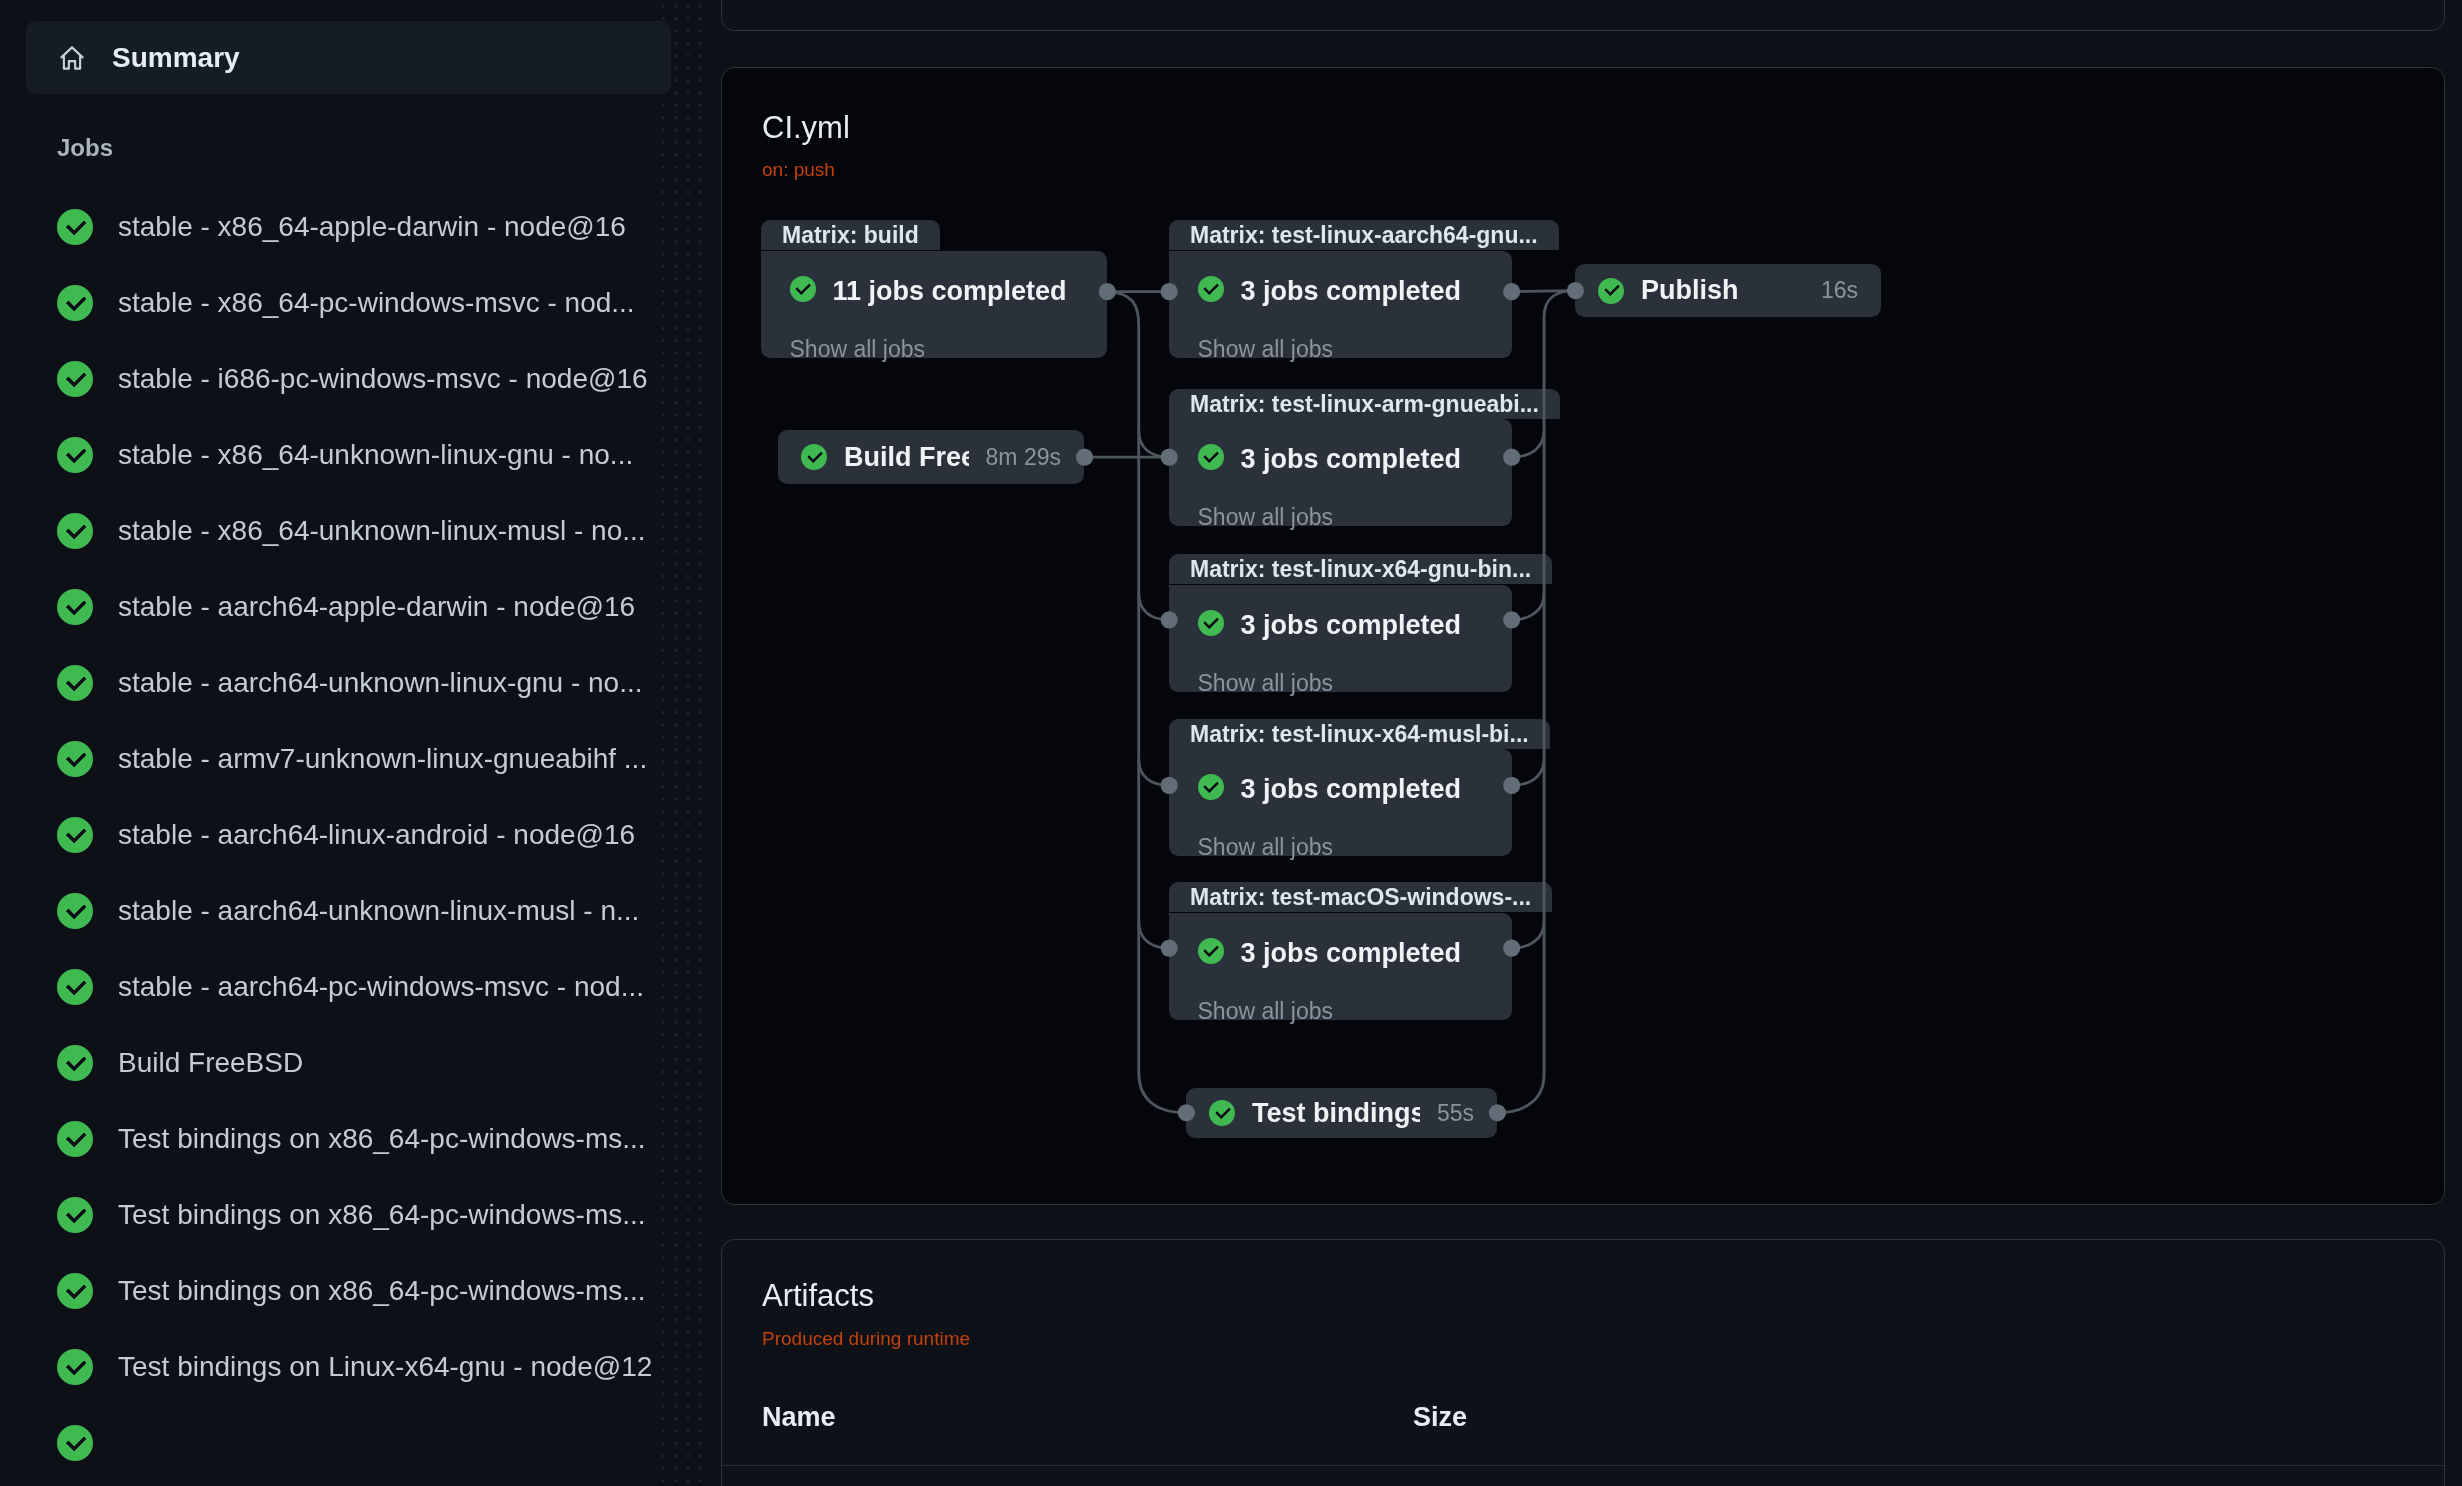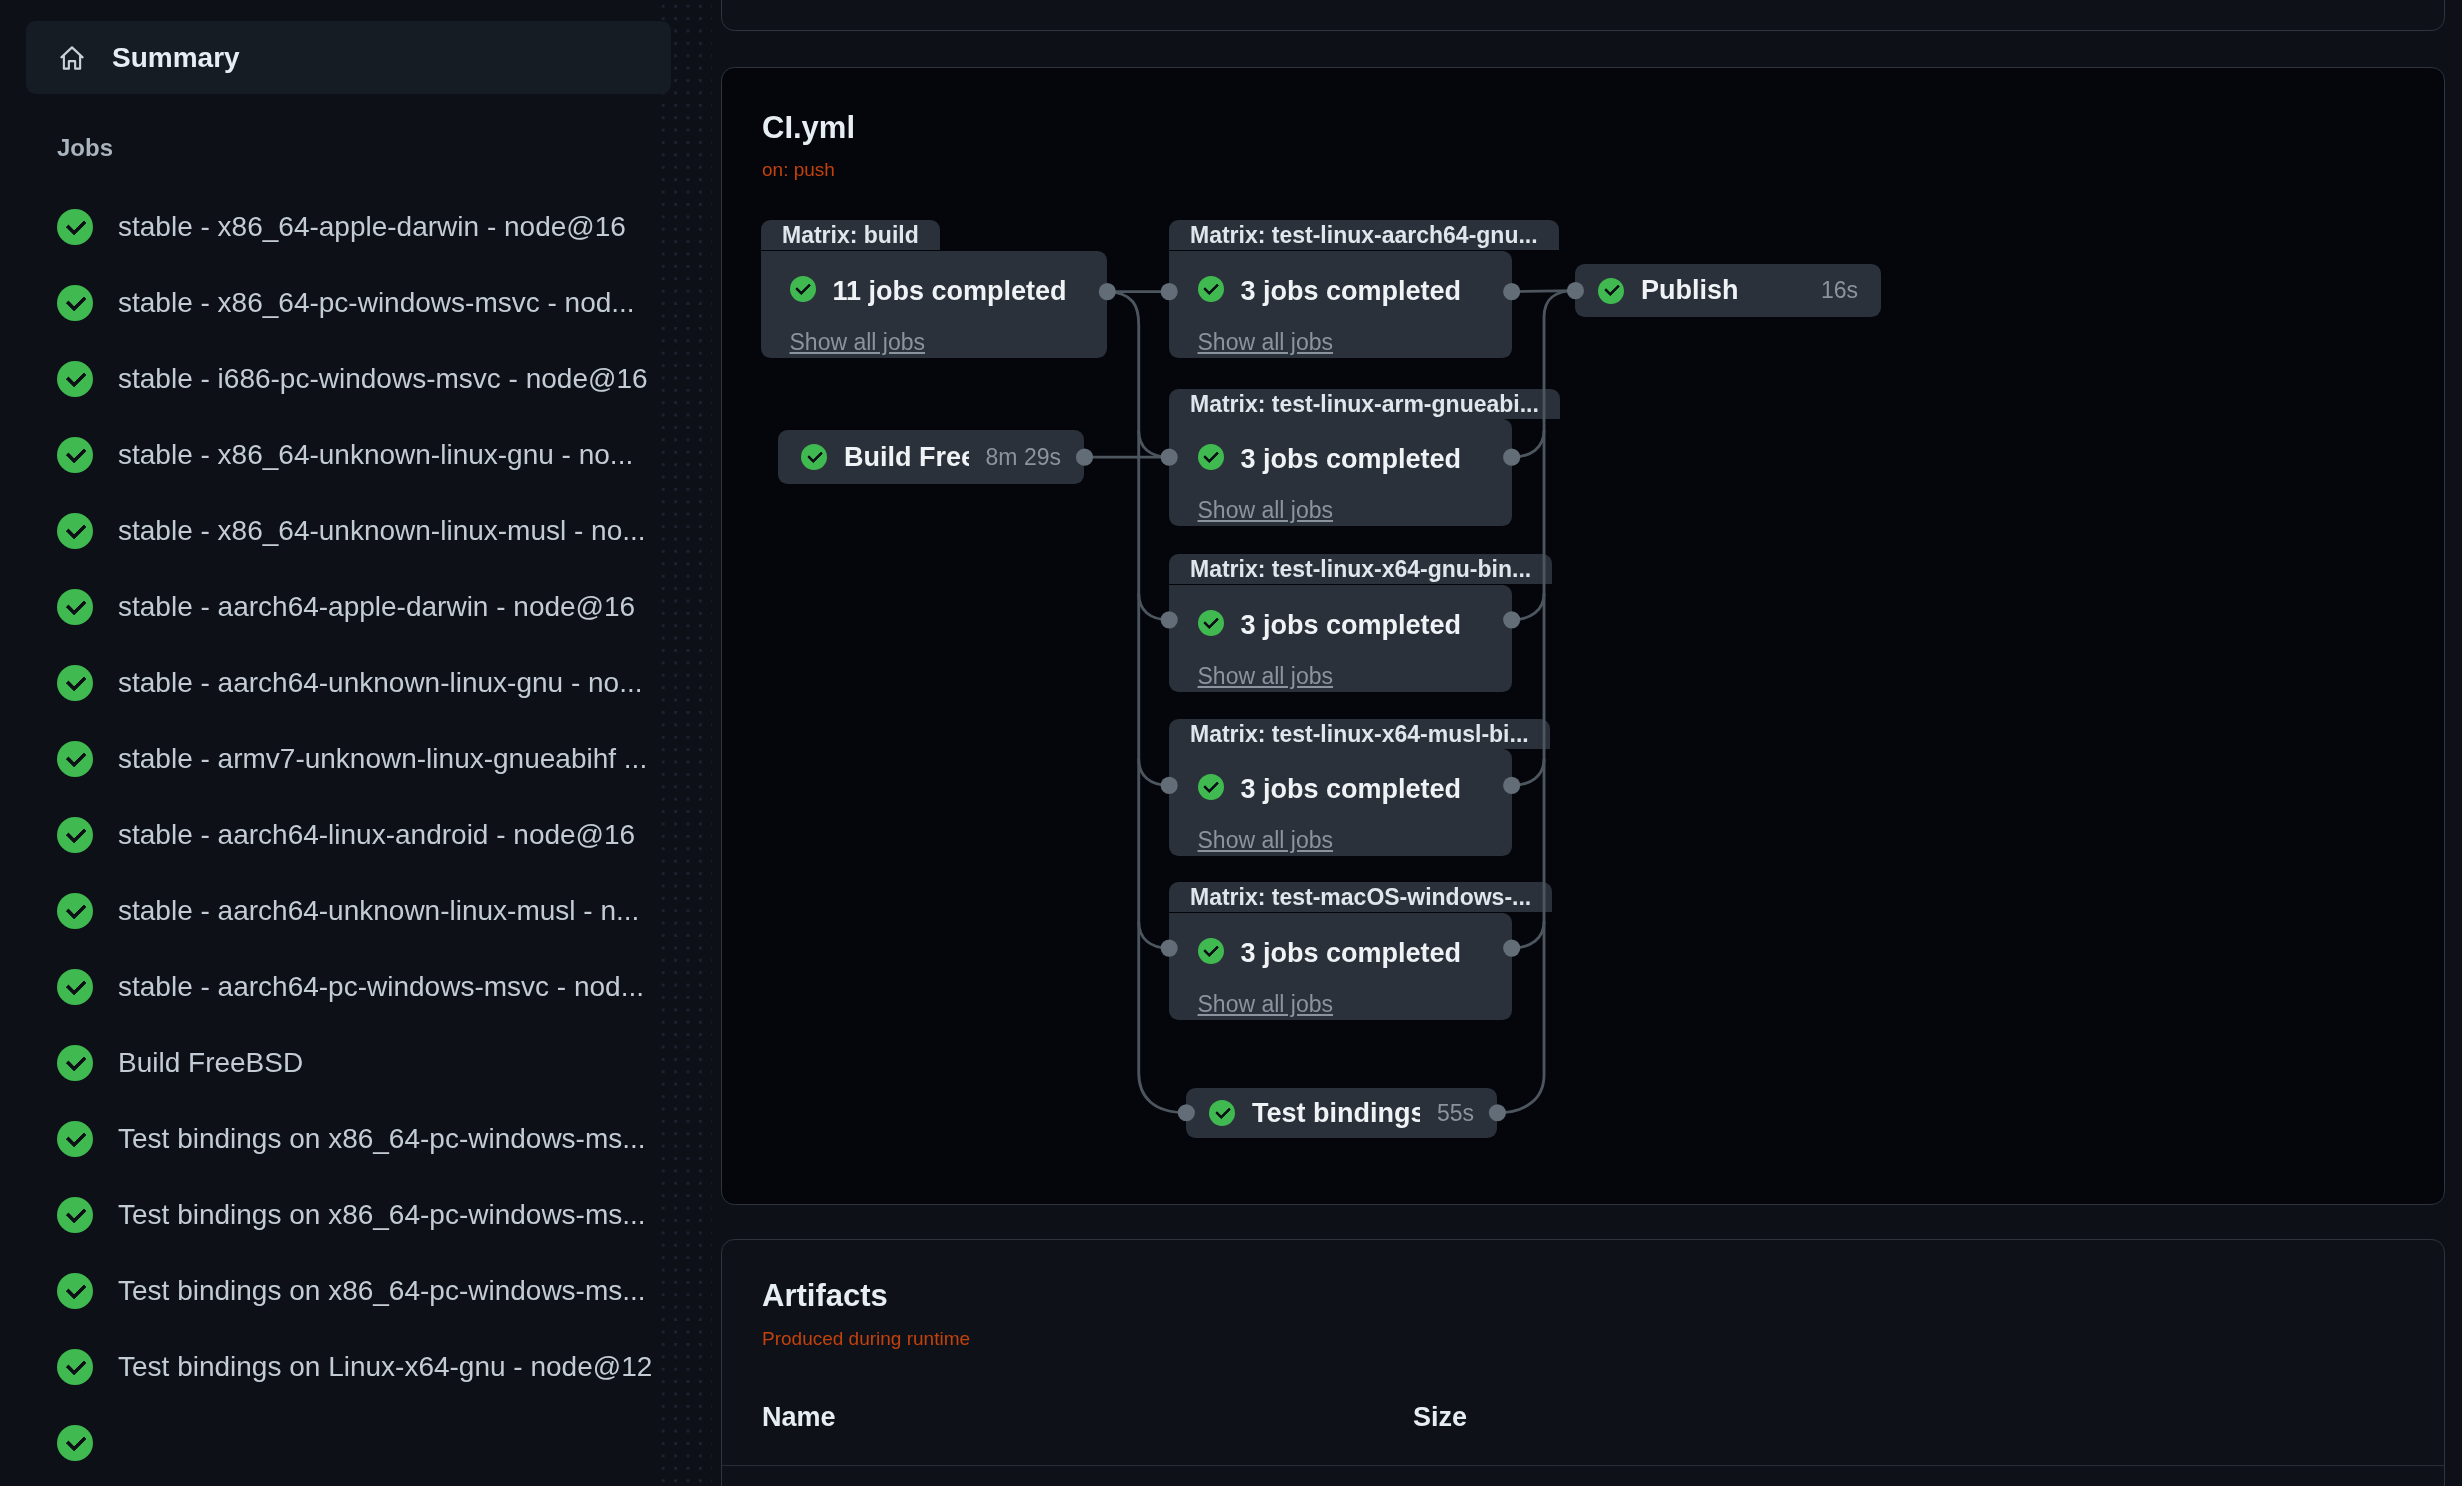--- a/index.html
+++ b/index.html
@@ -45,39 +45,39 @@
   }
   .check.sm { width:26px; height:26px; }
   .check.sm::after { left:6.7px; top:6.7px; width:10.5px; height:5.7px; border-width:0 0 3.3px 3.3px; border-style:solid; border-color:#0d1117; }
 
   
   .card { position:absolute; left:721px; width:1724px; border:1.9px solid #2e353e; border-radius:13.3px; z-index:2; }
   .top-card   { top:-25px; height:56px; background:#0e1218; }
   .graph-card { top:67px;  height:1138px; background:#04060b; }
   .artifacts-card { top:1239px; height:314px; background:#0e1218; }
 
-  .card-title { position:absolute; left:40px; font-size:31px; font-weight:700; color:#e6edf3; }
+  .card-title { position:absolute; left:40px; font-size:31px; font-weight:400; color:#e6edf3; }
   .card-sub   { position:absolute; left:40px; font-size:19px; color:#c2410c; }
 
   
   .graph { position:absolute; inset:0; }
   .edges { position:absolute; left:0; top:0; z-index:3; pointer-events:none; }
   .gnode { position:absolute; z-index:2; cursor:pointer; }
   .node-tab {
     position:absolute; height:30px; background:#2b313a;
     border-radius:9.5px 9.5px 0 0; display:flex; align-items:center;
     padding:0 21px; font-size:23px; font-weight:700; color:#dfe6ec; white-space:nowrap;
   }
   .node-body {
     position:absolute; width:343px; height:107px; background:#2b313a;
     border-radius:0 9.5px 9.5px 9.5px; padding:25px 28.5px 0 28.5px;
   }
   .node-row { display:flex; align-items:flex-start; gap:17px; height:34px; }
   .node-status { font-size:27px; font-weight:700; color:#f0f3f6; white-space:nowrap; }
-  .show-all { margin-top:19px; font-size:23px; color:#8b949e; cursor:pointer;text-decoration:underline; }
+  .show-all { margin-top:26px; font-size:23px; color:#8b949e; cursor:pointer; }
   .pill {
     position:absolute; background:#2b313a; border-radius:9.5px;
     display:flex; align-items:center; gap:17px; padding:16px 23px;
   }
   .pill .plabel { font-size:27px; font-weight:700; color:#f0f3f6; white-space:nowrap; flex:1; overflow:hidden; }
   .pill .dur { font-size:23px; color:#8b949e; white-space:nowrap; }
 
   
   .art-head { position:absolute; top:162px; left:40px; right:40px; display:flex;gap:25px; }
   .art-col { font-size:27px; font-weight:700; color:#e6edf3; }

